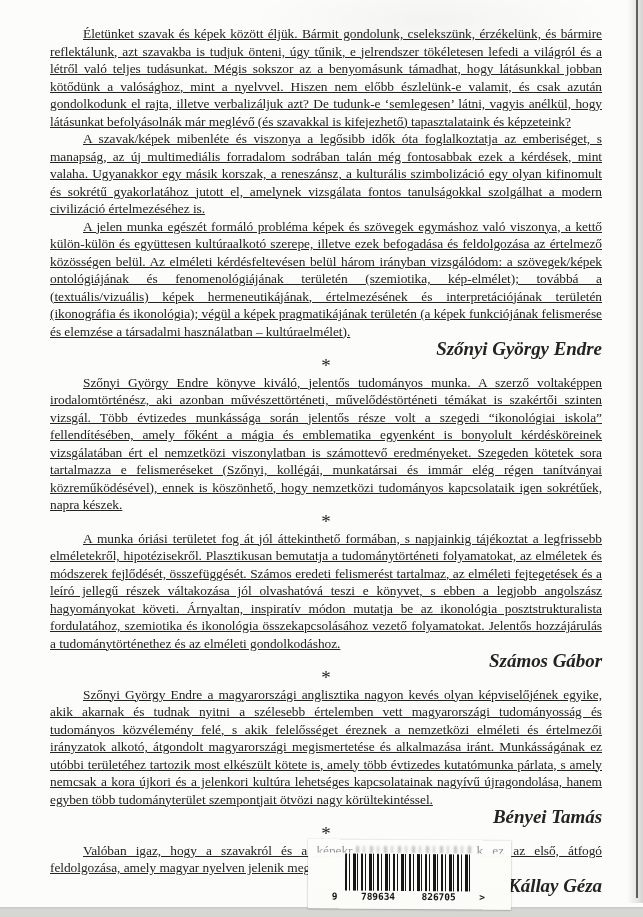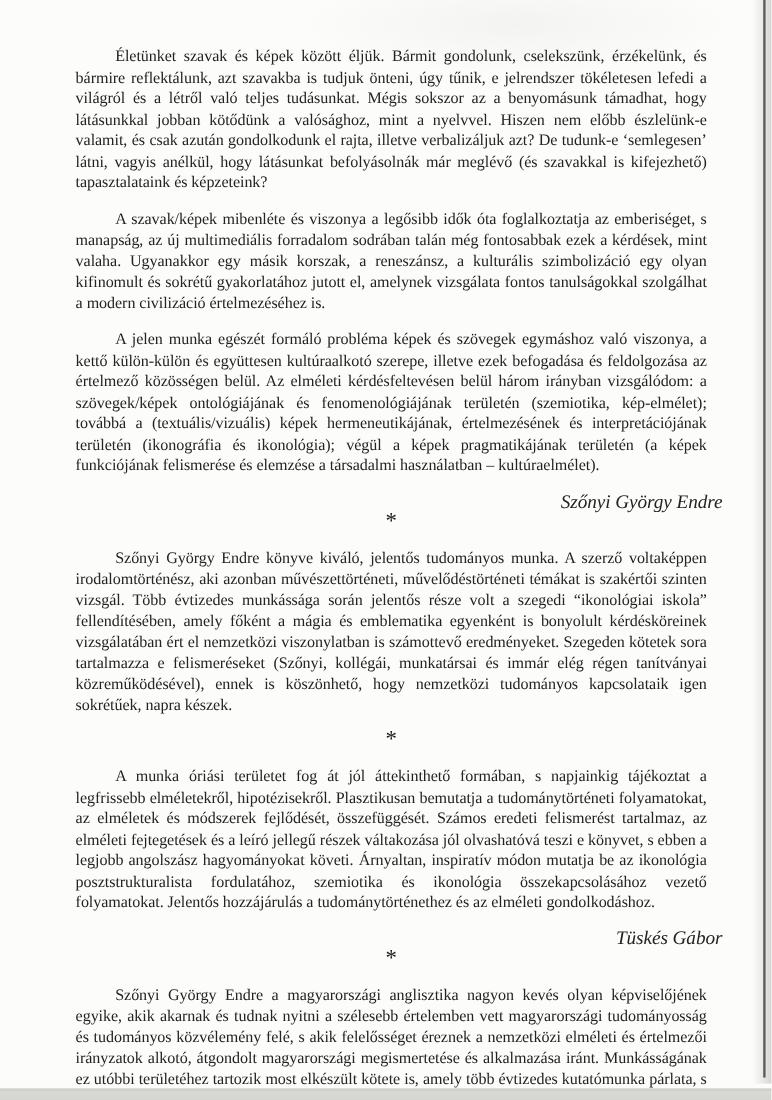--- a/index.html
+++ b/index.html
@@ -14,24 +14,24 @@
     background:
       radial-gradient(ellipse 260px 60px at 430px 20px, rgba(0,0,0,0.035), rgba(0,0,0,0) 70%),
       #fcfcfa;
   }
   .content{
     position:absolute;left:50px;top:25px;width:552px;
     font-size:13.4px;line-height:17.5px;
     text-align:justify;
     letter-spacing:-0.05px;
   }
-  .para{margin:13px;text-indent:33px;}
+  .para{margin:0;text-indent:33px;text-decoration:underline;}
   .sig{
     margin:0;text-align:right;font-style:italic;
-    font-size:16px;line-height:17.5px;text-indent:0;
+    font-size:19px;line-height:17.5px;text-indent:0;font-weight:bold;
   }
   .sep{
     text-align:center;font-size:19px;line-height:16px;height:16px;
     color:#1e1e1e;
   }
   .final-section{position:relative;}
   
   .smudge{
     display:inline-block;width:118px;height:10px;margin:0 3px;
     vertical-align:-1px;
@@ -102,27 +102,28 @@
     <div class="sep">*</div>
 
     <section>
       <p class="para">Szőnyi György Endre könyve kiváló, jelentős tudományos munka. A szerző voltaképpen irodalomtörténész, aki azonban művészettörténeti, művelődéstörténeti témákat is szakértői szinten vizsgál. Több évtizedes munkássága során jelentős része volt a szegedi “ikonológiai iskola” fellendítésében, amely főként a mágia és emblematika egyenként is bonyolult kérdésköreinek vizsgálatában ért el nemzetközi viszonylatban is számottevő eredményeket. Szegeden kötetek sora tartalmazza e felismeréseket (Szőnyi, kollégái, munkatársai és immár elég régen tanítványai közreműködésével), ennek is köszönhető, hogy nemzetközi tudományos kapcsolataik igen sokrétűek, napra készek.</p>
     </section>
 
     <div class="sep">*</div>
 
     <section>
       <p class="para">A munka óriási területet fog át jól áttekinthető formában, s napjainkig tájékoztat a legfrissebb elméletekről, hipotézisekről. Plasztikusan bemutatja a tudománytörténeti folyamatokat, az elméletek és módszerek fejlődését, összefüggését. Számos eredeti felismerést tartalmaz, az elméleti fejtegetések és a leíró jellegű részek váltakozása jól olvashatóvá teszi e könyvet, s ebben a legjobb angolszász hagyományokat követi. Árnyaltan, inspiratív módon mutatja be az ikonológia posztstrukturalista fordulatához, szemiotika és ikonológia összekapcsolásához vezető folyamatokat. Jelentős hozzájárulás a tudománytörténethez és az elméleti gondolkodáshoz.</p>
-      <p class="sig">Tüskés Gábor</p>
+      <p class="sig">Számos Gábor</p>
     </section>
 
     <div class="sep">*</div>
 
     <section>
       <p class="para">Szőnyi György Endre a magyarországi anglisztika nagyon kevés olyan képviselőjének egyike, akik akarnak és tudnak nyitni a szélesebb értelemben vett magyarországi tudományosság és tudományos közvélemény felé, s akik felelősséget éreznek a nemzetközi elméleti és értelmezői irányzatok alkotó, átgondolt magyarországi megismertetése és alkalmazása iránt. Munkásságának ez utóbbi területéhez tartozik most elkészült kötete is, amely több évtizedes kutatómunka párlata, s amely nemcsak a kora újkori és a jelenkori kultúra lehetséges kapcsolatainak nagyívű újragondolása, hanem egyben több tudományterület szempontjait ötvözi nagy körültekintéssel.</p>
+      <p class="sig">Bényei Tamás</p>
     </section>
 
     <div class="sep">*</div>
 
     <section class="final-section">
       <p class="para"><span>Valóban igaz, hogy a szavakról és a képekr</span><span class="smudge"></span><span>k ez az első, átfogó feldolgozása, amely magyar nyelven jelenik meg.</span></p>
       <p class="sig">Kállay Géza</p>
 
       <div class="sticker">
         <div class="bars"></div>

